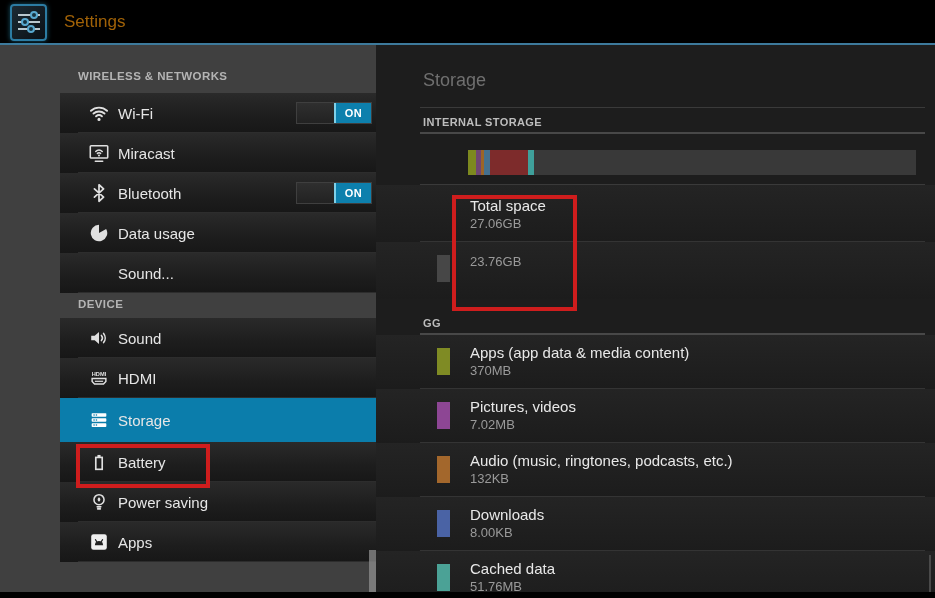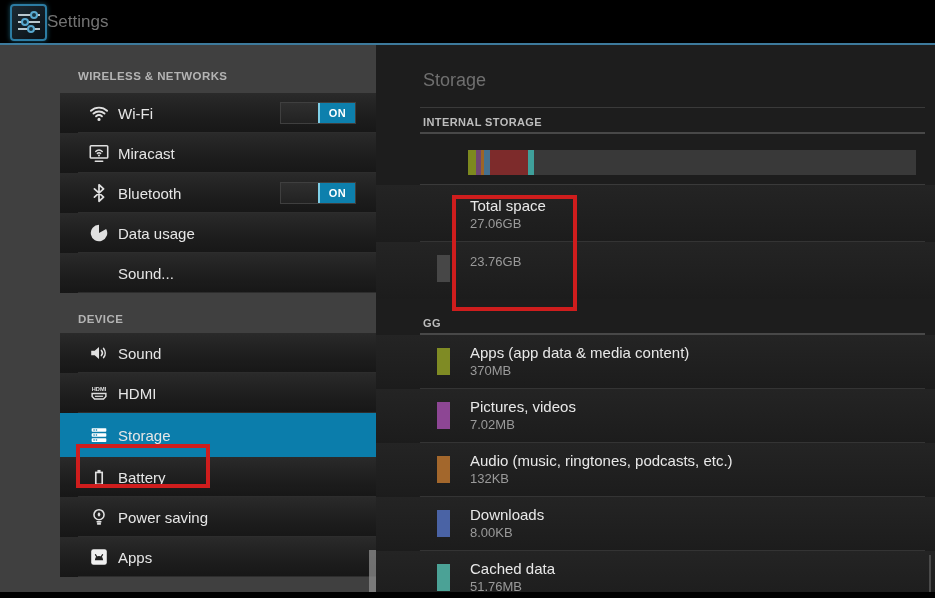--- a/index.html
+++ b/index.html
@@ -5,42 +5,42 @@
   * { margin:0; padding:0; box-sizing:border-box; }
   html,body { background:#000; }
   body { font-family:"Liberation Sans","DejaVu Sans",sans-serif; }
   .screen { position:relative; width:935px; height:598px; background:#101010; overflow:hidden; }
 
   
   .actionbar { position:relative; height:45px; background:#000; border-bottom:2px solid #3d7a9c; display:flex; align-items:center; }
   .app-icon { width:37px; height:37px; margin-left:10px; margin-top:1px; border:2px solid #2c7ca3; border-radius:4px;
               background:linear-gradient(135deg,#1c2b34 0%,#0a1016 100%); box-shadow:0 0 5px rgba(51,181,229,.45);
               display:flex; align-items:center; justify-content:center; }
-  .app-title { color:#737373; font-size:17px; }
+  .app-title { margin-left:17px; color:#a16207; font-size:17px; }
 
   
   .content { position:relative; display:flex; height:553px; }
   .pane-left { position:relative; width:376px; background:#404040; flex:none; }
   .pane-right { position:relative; flex:1; background:#1d1d1d; }
 
   
   .list-left { margin-left:60px; }
   .sec-header { position:relative; margin-top:25px; padding:0 0 9px 18px; color:#b4b4b4; font-size:11.5px; font-weight:bold;
                 letter-spacing:.4px; border-bottom:2px solid #404040; }
-  .sec-header.device { margin-top:20px; padding-bottom:6px; }
+  .sec-header.device { margin-top:5px; padding-bottom:6px; }
   .lrow { position:relative; height:40px; display:flex; align-items:center; padding-left:28px;
           background:linear-gradient(180deg,#2a2a2a 0%,#1d1d1d 60%,#171717 100%); }
   .lrow::after { content:""; position:absolute; left:18px; right:0; bottom:0; height:1px; background:#2d2d2d; }
   .lrow .licon { width:22px; height:22px; margin-right:8px; flex:none; display:flex; align-items:center; justify-content:center; }
   .lrow .llabel { color:#e6e6e6; font-size:15px; }
   .lrow.selected { height:44px; background:#0b7dab; }
   .lrow.selected::after { background:transparent; }
 
   
-  .switch { margin-left:auto; margin-right:20px; width:76px; height:22px; display:flex; border:1px solid #3f3f3f; background:#262626; }
+  .switch { margin-left:auto; margin-right:4px; width:76px; height:22px; display:flex; border:1px solid #3f3f3f; background:#262626; }
   .sw-off { width:50%; background:linear-gradient(180deg,#2f2f2f,#222); }
   .sw-on  { width:50%; background:#0d80ad; border-left:2px solid #7fd0e8; color:#fff; font-size:11px; font-weight:bold;
             display:flex; align-items:center; justify-content:center; letter-spacing:.5px; }
 
   
   .panel-title { padding:25px 0 0 47px; color:#6f6f6f; font-size:18px; height:47px; }
   .hr { height:1px; background:#3a3a3a; margin-left:44px; margin-right:10px; }
   .hr.title-hr { margin-top:15px; }
   .sec-header-r { margin:8px 10px 0 44px; padding:0 0 4px 3px; color:#bdbdbd; font-size:11px; font-weight:bold;
                   letter-spacing:.4px; border-bottom:2px solid #484848; }

